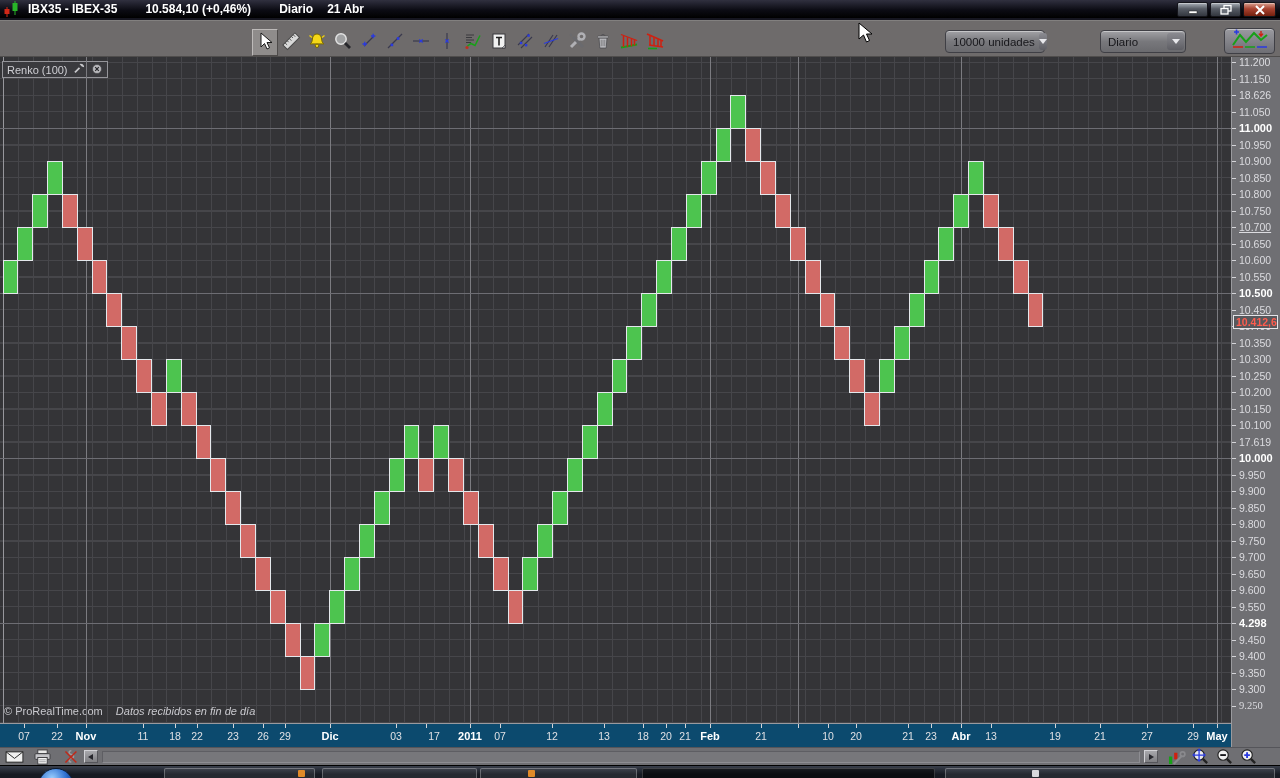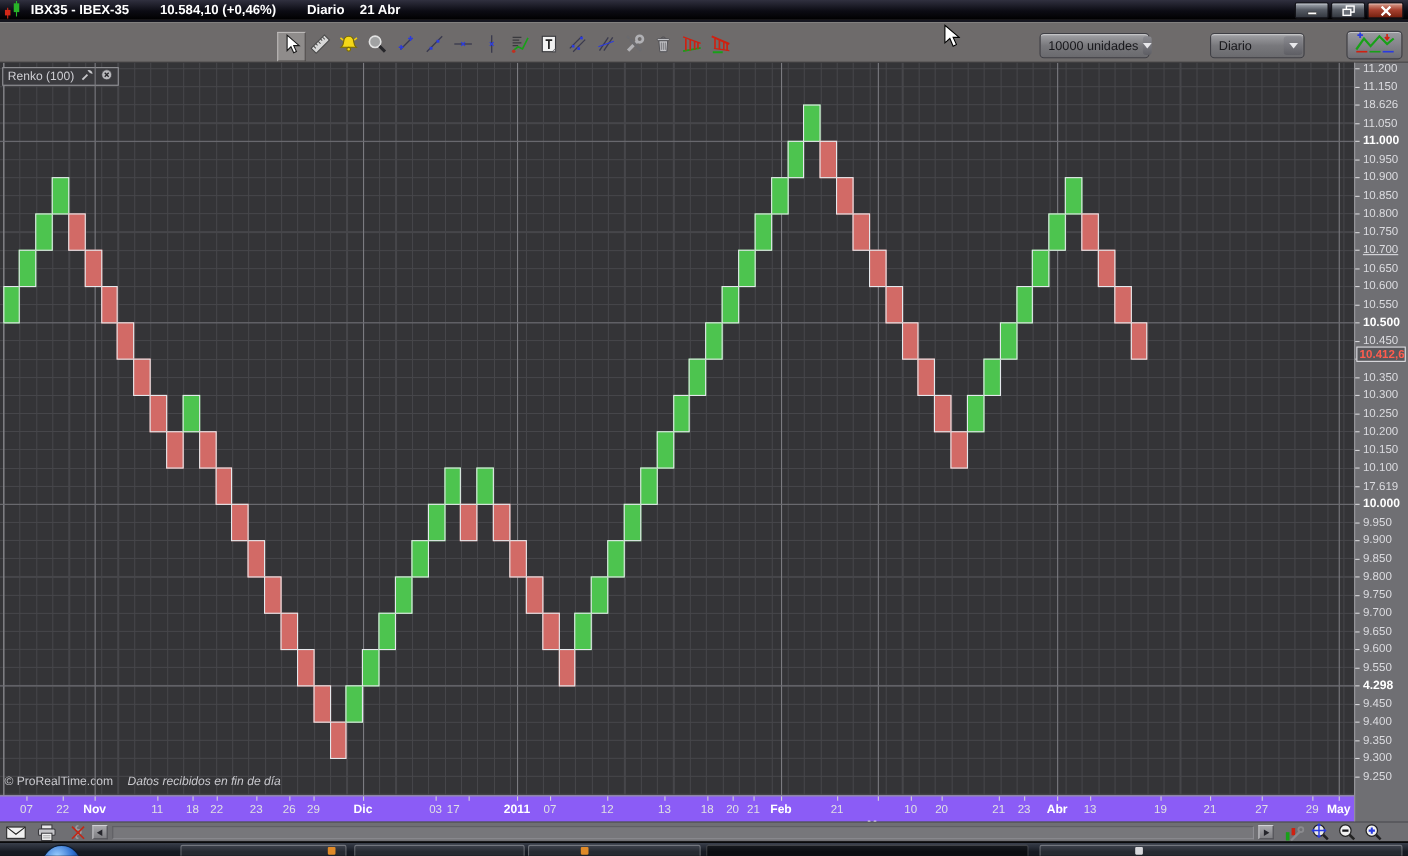--- a/index.html
+++ b/index.html
@@ -95,21 +95,21 @@
   .ptick{position:absolute;left:0;width:4px;height:1px;background:#d4d4d8;}
   .plabel{position:absolute;left:7px;font-size:10.5px;color:#dcdce0;line-height:12px;}
   .plabel.bold{font-weight:bold;color:#fff;font-size:11px;}
   .curprice{
     position:absolute;left:1px;width:45px;height:14px;box-sizing:border-box;
     background:#58585c;border:1px solid #e4e4e8;color:#ff5c4e;
     font-size:10.5px;font-weight:bold;display:flex;align-items:center;padding-left:2px;
   }
   .time-axis{
     position:absolute;left:0;top:666px;width:1231px;height:24px;
-    background:#8b5cf6;border-top:1px solid #9a9a9e;box-sizing:border-box;
+    background:#0c4a6e;border-top:1px solid #9a9a9e;box-sizing:border-box;
   }
   .ttick{position:absolute;top:0;width:1px;height:4px;background:#d4d4d8;}
   .tlabel{position:absolute;top:6px;width:36px;margin-left:-18px;text-align:center;
     font-size:10.5px;color:#dfe0e4;}
   .tlabel.bold{font-weight:bold;color:#fff;font-size:11px;}
   
   .statusrow{
     position:absolute;left:0;top:747px;width:1280px;height:18px;background:#6f6f73;
     border-top:1px solid #55555a;box-sizing:border-box;
   }
@@ -498,21 +498,21 @@
       <div class="plabel bold" style="top: 560px;">4.298</div>
       <div class="ptick" style="top: 583px;"></div>
       <div class="plabel" style="top: 577px;">9.450</div>
       <div class="ptick" style="top: 599px;"></div>
       <div class="plabel" style="top: 593px;">9.400</div>
       <div class="ptick" style="top: 616px;"></div>
       <div class="plabel" style="top: 610px;">9.350</div>
       <div class="ptick" style="top: 632px;"></div>
       <div class="plabel" style="top: 626px;">9.300</div>
       <div class="ptick" style="top: 649px;"></div>
-      <div class="plabel" style="top: 643px;">9.250</div>
+      <div class="plabel" style="top: 643px; font-family: Liberation Serif, serif;">9.250</div>
       <div class="curprice" id="curprice" style="top: 258px;">
       <span>10.412,6</span>
     </div>
     </div>
   <div class="time-axis" id="time-axis">
       <div class="ttick" style="left: 24px;"></div>
       <div class="tlabel" style="left: 24px;">07</div>
       <div class="ttick" style="left: 57px;"></div>
       <div class="tlabel" style="left: 57px;">22</div>
       <div class="ttick" style="left: 86px;"></div>
@@ -527,21 +527,21 @@
       <div class="tlabel" style="left: 233px;">23</div>
       <div class="ttick" style="left: 263px;"></div>
       <div class="tlabel" style="left: 263px;">26</div>
       <div class="ttick" style="left: 285px;"></div>
       <div class="tlabel" style="left: 285px;">29</div>
       <div class="ttick" style="left: 330px;"></div>
       <div class="tlabel bold" style="left: 330px;">Dic</div>
       <div class="ttick" style="left: 396px;"></div>
       <div class="tlabel" style="left: 396px;">03</div>
       <div class="ttick" style="left: 426px;"></div>
-      <div class="tlabel" style="left: 412px;">17</div>
+      <div class="tlabel" style="left: 434px;">17</div>
       <div class="ttick" style="left: 470px;"></div>
       <div class="tlabel bold" style="left: 470px;">2011</div>
       <div class="ttick" style="left: 500px;"></div>
       <div class="tlabel" style="left: 500px;">07</div>
       <div class="ttick" style="left: 552px;"></div>
       <div class="tlabel" style="left: 552px;">12</div>
       <div class="ttick" style="left: 604px;"></div>
       <div class="tlabel" style="left: 604px;">13</div>
       <div class="ttick" style="left: 643px;"></div>
       <div class="tlabel" style="left: 643px;">18</div>

